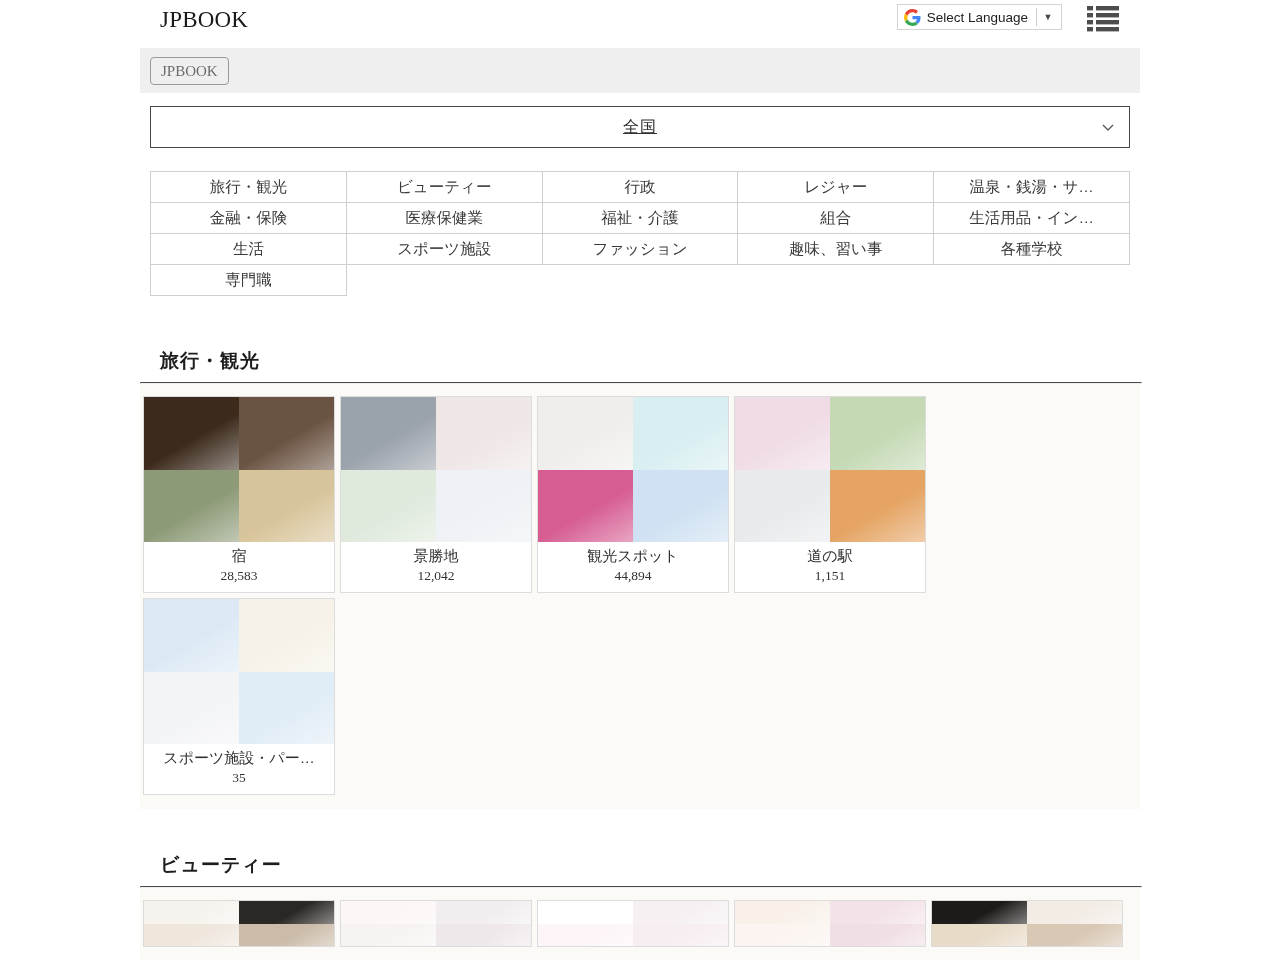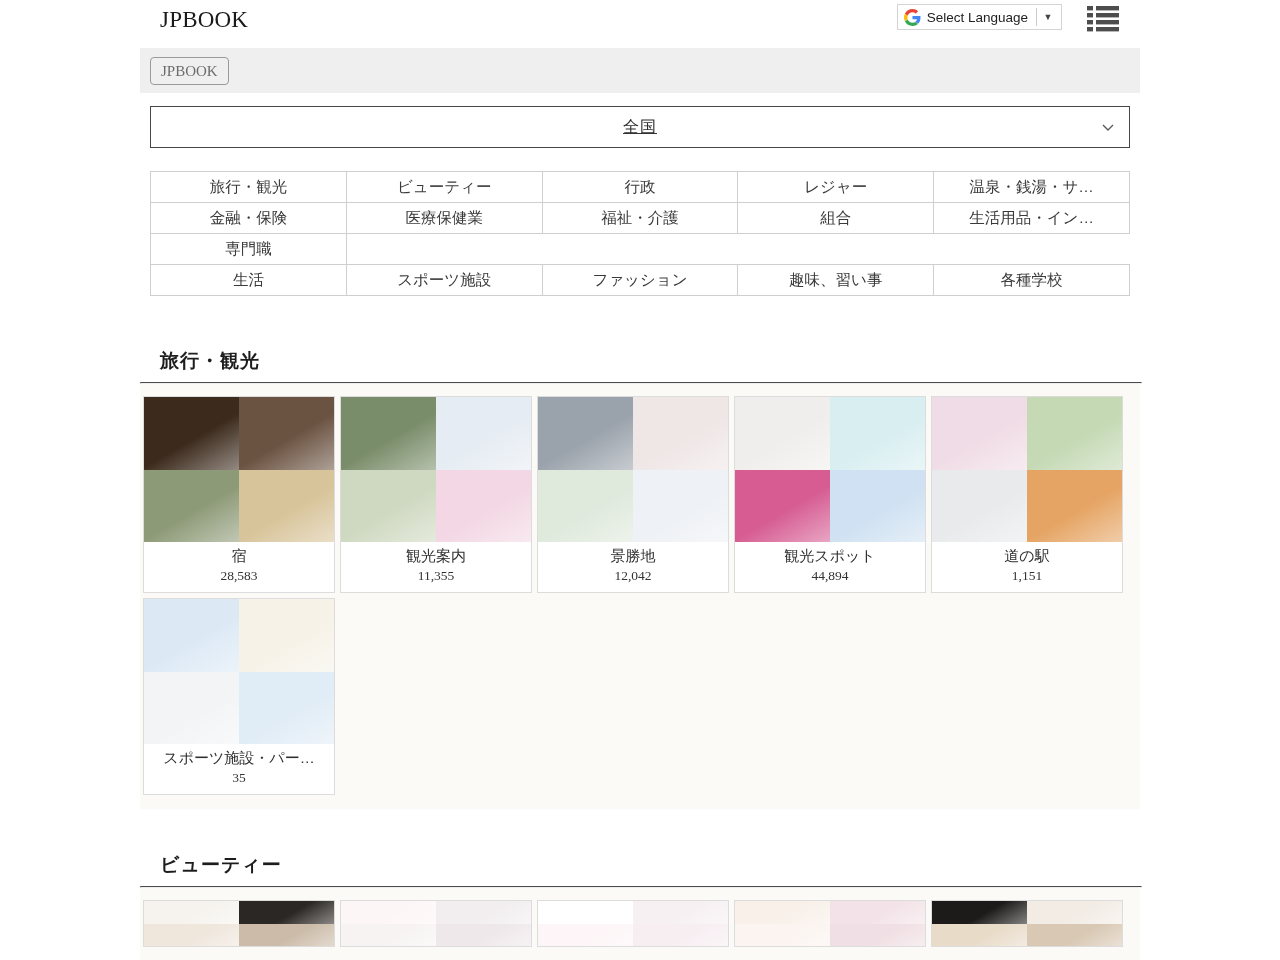--- a/index.html
+++ b/index.html
@@ -306,61 +306,51 @@
           <td>温泉・銭湯・サ…</td>
         </tr>
         <tr>
           <td>金融・保険</td>
           <td>医療保健業</td>
           <td>福祉・介護</td>
           <td>組合</td>
           <td>生活用品・イン…</td>
         </tr>
         <tr>
+          <td>生活</td>
+          <td>スポーツ施設</td>
+          <td>ファッション</td>
+          <td>趣味、習い事</td>
+          <td>各種学校</td>
+        </tr>
+        <tr>
           <td>専門職</td>
           <td class="blank"></td>
           <td class="blank"></td>
           <td class="blank"></td>
           <td class="blank"></td>
-        </tr>
-        <tr>
-          <td>生活</td>
-          <td>スポーツ施設</td>
-          <td>ファッション</td>
-          <td>趣味、習い事</td>
-          <td>各種学校</td>
         </tr>
       </tbody>
   </table>
 
   <div id="sections-host">
       <div class="section" style="top: 348px;">
         <div class="section-head">旅行・観光</div>
         <hr class="section-rule">
         <div class="card-area">
           <div class="card-row">
             <div class="card">
               <div class="thumb-grid">
                 <div class="thumb" style="background: linear-gradient(150deg, rgb(60, 42, 28) 0%, rgb(60, 42, 28) 55%, rgba(255, 255, 255, 0.45) 100%), rgb(60, 42, 28);"></div>
                 <div class="thumb" style="background: linear-gradient(150deg, rgb(107, 83, 66) 0%, rgb(107, 83, 66) 55%, rgba(255, 255, 255, 0.45) 100%), rgb(107, 83, 66);"></div>
                 <div class="thumb" style="background: linear-gradient(150deg, rgb(141, 154, 119) 0%, rgb(141, 154, 119) 55%, rgba(255, 255, 255, 0.45) 100%), rgb(141, 154, 119);"></div>
                 <div class="thumb" style="background: linear-gradient(150deg, rgb(216, 196, 154) 0%, rgb(216, 196, 154) 55%, rgba(255, 255, 255, 0.45) 100%), rgb(216, 196, 154);"></div>
               </div>
               <div class="card-label">宿</div>
               <div class="card-count">28,583</div>
-            </div>
-            <div class="card">
-              <div class="thumb-grid">
-                <div class="thumb" style="background: linear-gradient(150deg, rgb(122, 141, 106) 0%, rgb(122, 141, 106) 55%, rgba(255, 255, 255, 0.45) 100%), rgb(122, 141, 106);"></div>
-                <div class="thumb" style="background: linear-gradient(150deg, rgb(230, 236, 243) 0%, rgb(230, 236, 243) 55%, rgba(255, 255, 255, 0.45) 100%), rgb(230, 236, 243);"></div>
-                <div class="thumb" style="background: linear-gradient(150deg, rgb(207, 217, 193) 0%, rgb(207, 217, 193) 55%, rgba(255, 255, 255, 0.45) 100%), rgb(207, 217, 193);"></div>
-                <div class="thumb" style="background: linear-gradient(150deg, rgb(243, 215, 228) 0%, rgb(243, 215, 228) 55%, rgba(255, 255, 255, 0.45) 100%), rgb(243, 215, 228);"></div>
-              </div>
-              <div class="card-label">観光案内</div>
-              <div class="card-count">11,355</div>
             </div>
             <div class="card">
               <div class="thumb-grid">
                 <div class="thumb" style="background: linear-gradient(150deg, rgb(154, 162, 171) 0%, rgb(154, 162, 171) 55%, rgba(255, 255, 255, 0.45) 100%), rgb(154, 162, 171);"></div>
                 <div class="thumb" style="background: linear-gradient(150deg, rgb(239, 230, 230) 0%, rgb(239, 230, 230) 55%, rgba(255, 255, 255, 0.45) 100%), rgb(239, 230, 230);"></div>
                 <div class="thumb" style="background: linear-gradient(150deg, rgb(223, 233, 220) 0%, rgb(223, 233, 220) 55%, rgba(255, 255, 255, 0.45) 100%), rgb(223, 233, 220);"></div>
                 <div class="thumb" style="background: linear-gradient(150deg, rgb(238, 241, 245) 0%, rgb(238, 241, 245) 55%, rgba(255, 255, 255, 0.45) 100%), rgb(238, 241, 245);"></div>
               </div>
               <div class="card-label">景勝地</div>
               <div class="card-count">12,042</div>

